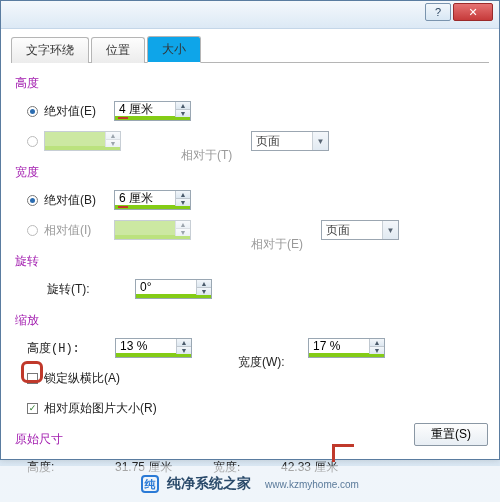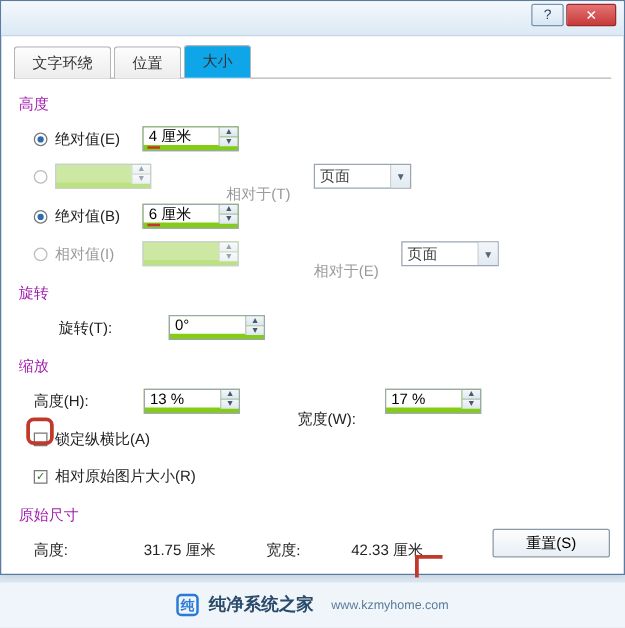--- a/index.html
+++ b/index.html
@@ -33,21 +33,21 @@
   .rlabel { margin-left: 60px; width: 70px; margin-top: 28px; }
   .rlabel.dis { color: #9a9a9a; }
   .combo { display: inline-flex; border: 1px solid #8a97a4; height: 20px; background: #fff; align-items: stretch; }
   .combo .cval { width: 60px; padding: 0 4px; display: flex; align-items: center; text-align: right; }
   .combo .cbtn { width: 16px; border-left: 1px solid #c0c8d0; background: linear-gradient(#f2f6fa,#dde7f0); display: flex; align-items: center; justify-content: center; font-size: 8px; color: #3a4a5a; }
   .underline { position: absolute; height: 2px; background: #c0392b; }
   .chk { width: 11px; height: 11px; border: 1px solid #777; margin-right: 6px; background: #fff; display: inline-flex; align-items: center; justify-content: center; font-size: 9px; color: #2a6; }
   .chk.on::after { content: "✓"; color: #2a7a2a; }
   .mark-box { position: absolute; border: 3px solid #c0392b; border-radius: 6px; }
   .mark-corner { position: absolute; width: 22px; height: 18px; border-left: 3px solid #c0392b; border-top: 3px solid #c0392b; }
-  .btn { border: 1px solid #8a97a4; background: linear-gradient(#fdfdfd,#e8eef4); padding: 2px 26px; border-radius: 2px; font-size: 12px; }
+  .btn { border: 1px solid #8a97a4; background: linear-gradient(#fdfdfd,#e8eef4); padding: 2px 16px; border-radius: 2px; font-size: 12px; }
   .footer { position: absolute; right: 12px; bottom: 56px; }
   .watermark { position: absolute; left: 0; right: 0; bottom: 0; height: 36px; background: rgba(255,255,255,.6); display: flex; align-items: center; justify-content: center; color: #2a4a6a; font-size: 14px; font-weight: 600; gap:8px; }
   .wm-logo { width: 18px; height: 18px; border: 2px solid #2a7ad6; border-radius: 4px; display:inline-flex; align-items:center; justify-content:center; color:#2a7ad6; font-size:11px; }
   .wm-sub { font-size: 10px; color: #5a7a9a; margin-left: 6px; font-weight: 400; }
 </style>
 </head>
 <body>
 
 <div class="frame">
   <div class="window" style="height:460px;">
@@ -92,20 +92,21 @@
                 </span>
             </span>
             <span class="rlabel dis">相对于(T)</span>
             <span class="combo" style="opacity:.85;">
               <span class="cval">页面</span>
               <span class="cbtn">▼</span>
             </span>
           </div>
         </div>
 
+        <div class="grp-title">宽度</div>
         <div class="indent">
           <div class="row">
             <span class="radio">
                 <span class="dot"></span>
               </span>
             <span class="lbl">绝对值(B)</span>
             <span class="spin" style="position:relative;">
               <input value="6 厘米" style="">
               <span class="btns">
                   <span class="sb">▲</span>
@@ -142,21 +143,21 @@
                   <span class="sb">▲</span>
                   <span class="sb">▼</span>
                 </span>
             </span>
           </div>
         </div>
 
         <div class="grp-title">缩放</div>
         <div class="indent" style="position:relative;">
           <div class="row">
-            <span class="lbl" style="width:88px;">高度(H):</span>
+            <span class="lbl" style="width:88px;font-family:Liberation Mono, monospace;">高度(H):</span>
             <span class="spin">
               <input value="13 %" style="">
               <span class="btns">
                   <span class="sb">▲</span>
                   <span class="sb">▼</span>
                 </span>
             </span>
             <span class="rlabel" style="margin-left:46px;">宽度(W):</span>
             <span class="spin">
               <input value="17 %" style="">

